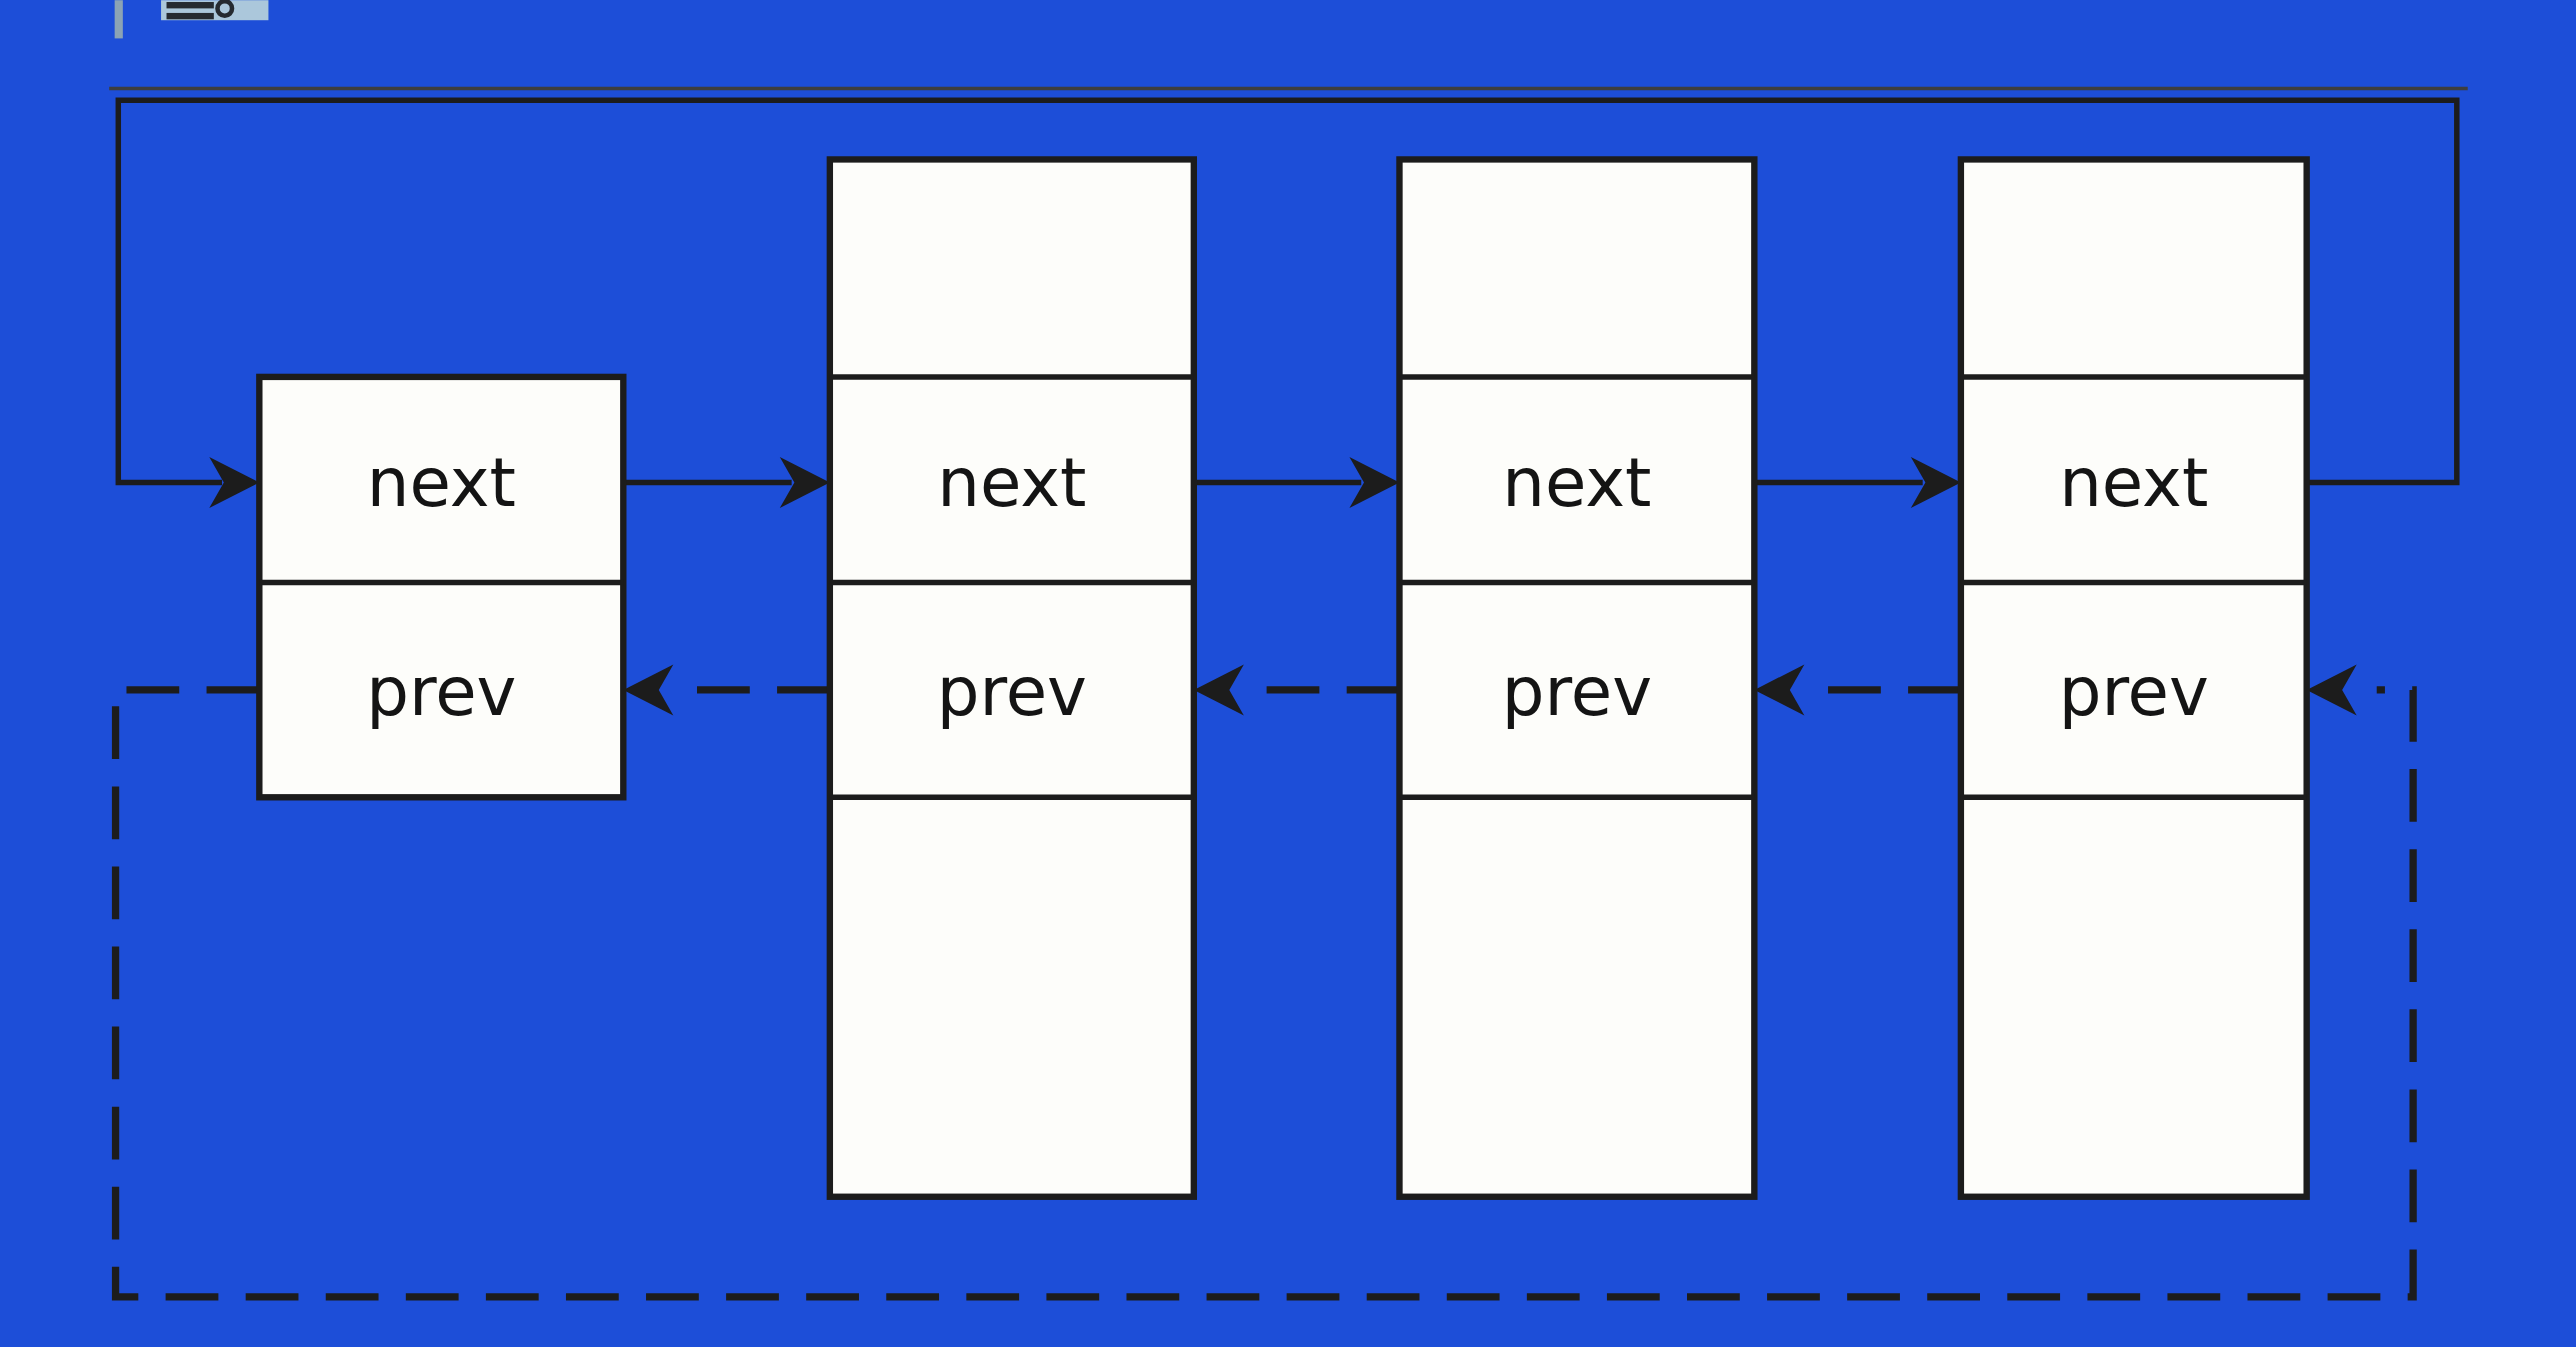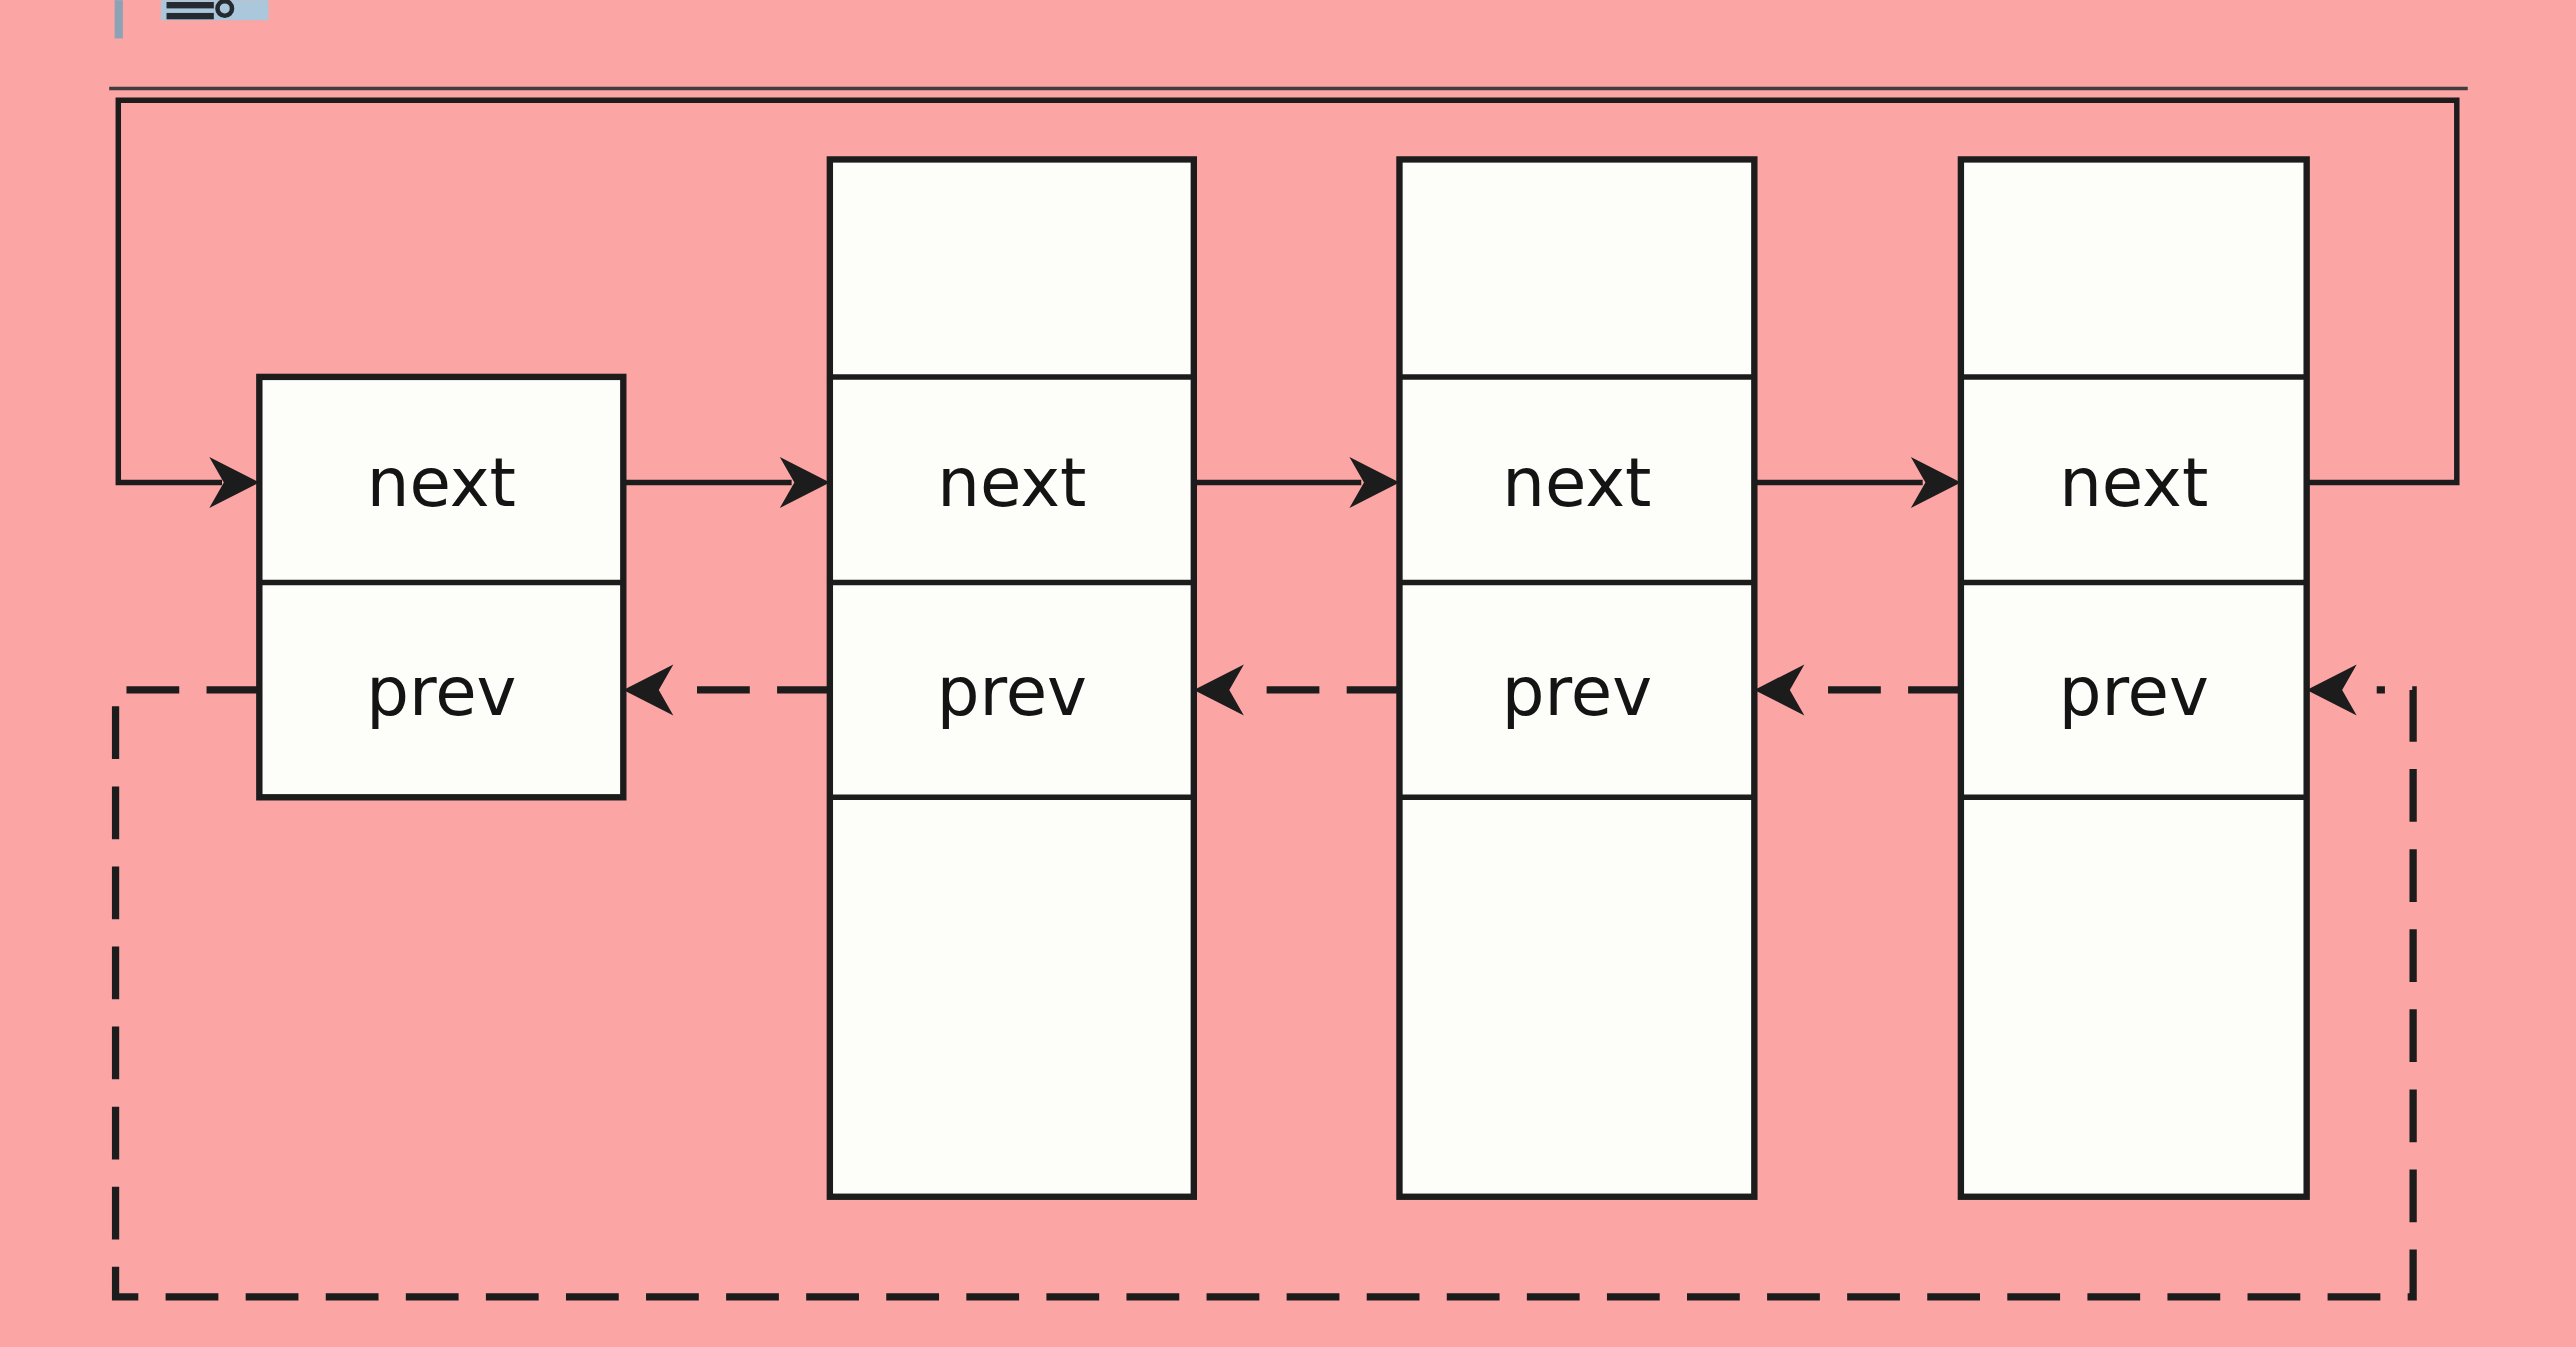--- a/index.html
+++ b/index.html
@@ -4,21 +4,21 @@
 <style>
   html, body {
     margin: 0;
     padding: 0;
     background: #ffffff;
   }
   .stage {
     position: relative;
     width: 2576px;
     height: 1348px;
-    background: #fca5a5;
+    background: #1d4ed8;
     overflow: hidden;
     font-family: "DejaVu Sans", "Liberation Sans", sans-serif;
   }
   svg { display: block; }
   .node-rect   { fill: #fdfdfa; stroke: #1c1c1c; stroke-width: 7; }
   .divider     { stroke: #1c1c1c; stroke-width: 6; }
   .solid-link  { stroke: #1c1c1c; stroke-width: 6; fill: none; }
   .dashed-link { stroke: #1c1c1c; stroke-width: 8; fill: none; stroke-dasharray: 58 30; }
   .arrow-head  { fill: #1c1c1c; stroke: none; }
   .cell-label  { fill: #141414; font-size: 74px; text-anchor: middle; }

